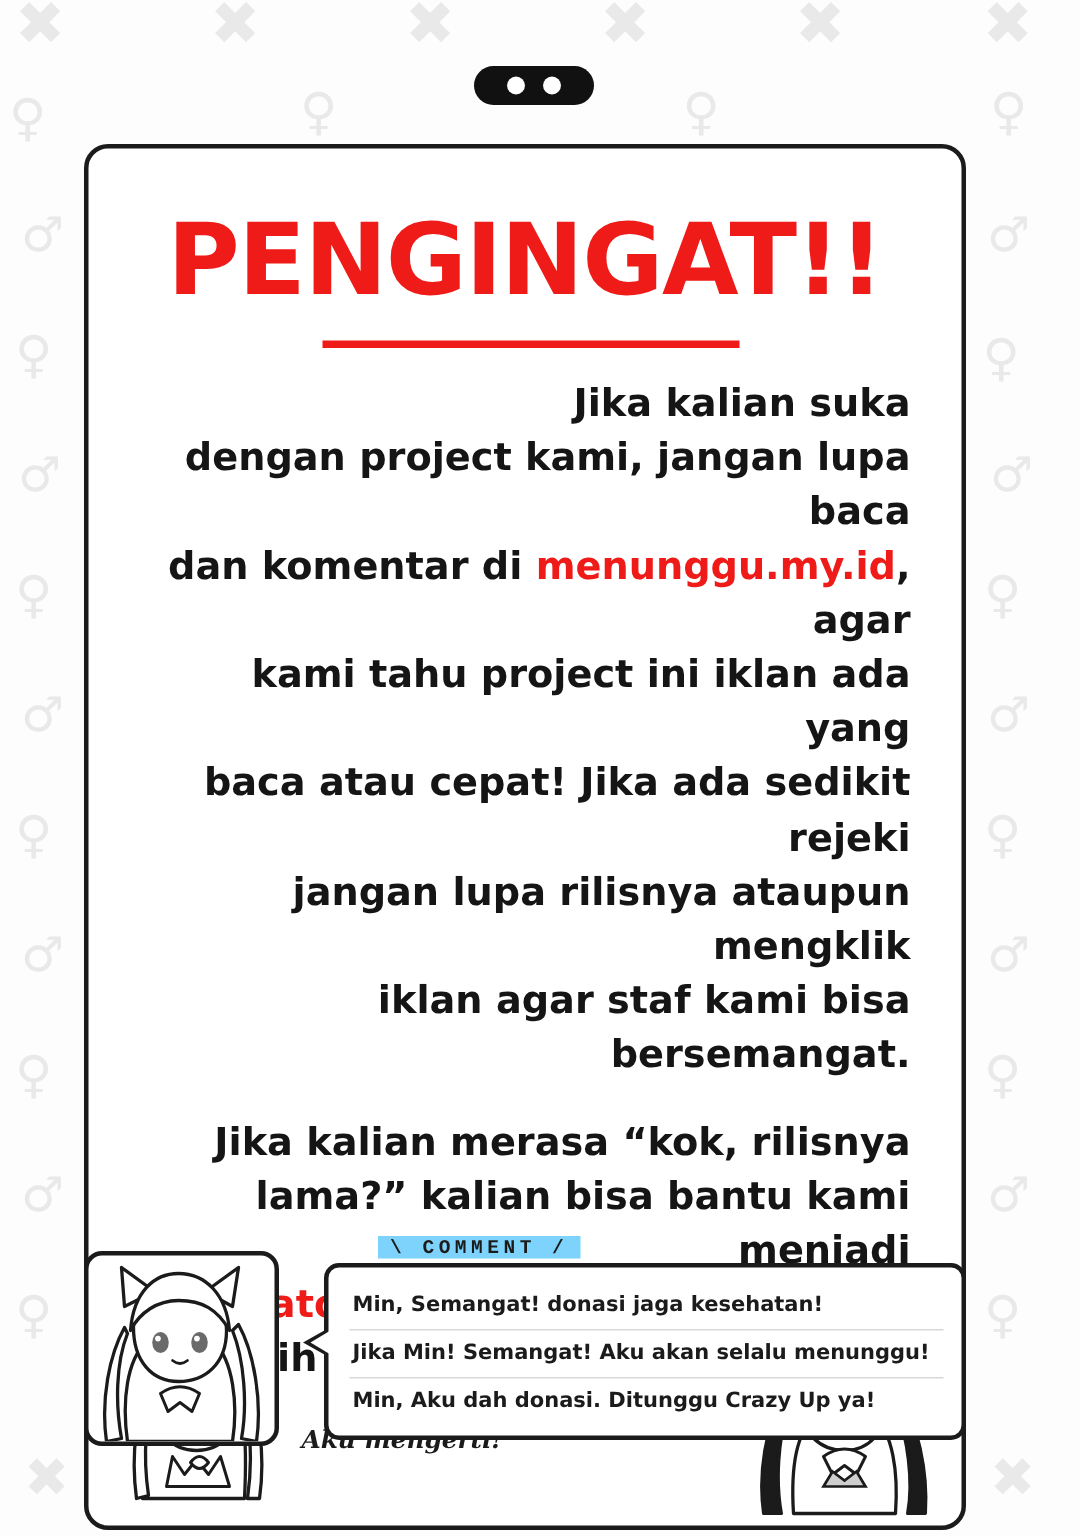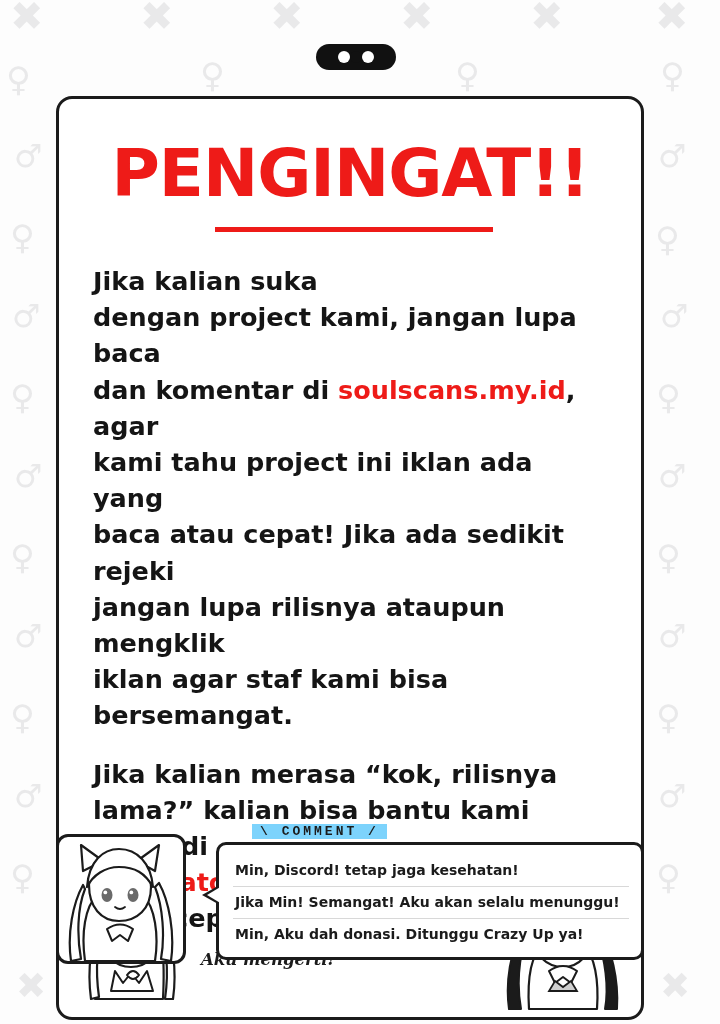--- a/index.html
+++ b/index.html
@@ -83,27 +83,26 @@
   .title-rule {
     position: absolute;
     left: 156px; top: 128px;
     width: 278px; height: 5px;
     background: #ee1b18;
   }
 
   .body-text {
     position: absolute;
     left: 34px; right: 34px; top: 152px;
-    text-align: left;
+    text-align: right;
     color: #151515;
     font-family: "DejaVu Sans", sans-serif;
     font-weight: 700;
     font-size: 25.5px;
     line-height: 1.42;
-    margin-top: 12px;
   }
   .body-text p { margin: 0; }
   .body-text .gap { height: 22px; }
   .site { color: #ee1b18; }
   .role { color: #ee1b18; }
   .discord { color: #3b3bd6; }
 
   
   .chibi-left {
     position: absolute;
@@ -259,21 +258,21 @@
 
   <div class="panel">
 
     <div class="title">PENGINGAT!!</div>
     <div class="title-rule"></div>
 
     <div class="body-text">
       <p>Jika kalian suka</p>
       <p>dengan project kami, jangan lupa baca</p>
       <p>
-        <span>dan komentar di </span><span class="site">soulscans.my.id</span><span>, agar</span>
+        <span>dan komentar di </span><span class="site">menunggu.my.id</span><span>, agar</span>
       </p>
       <p>kami tahu project ini iklan ada yang</p>
       <p>baca atau cepat! Jika ada sedikit rejeki</p>
       <p>jangan lupa rilisnya ataupun mengklik</p>
       <p>iklan agar staf kami bisa bersemangat.</p>
 
       <div class="gap"></div>
 
       <p>Jika kalian merasa “kok, rilisnya</p>
       <p>lama?” kalian bisa bantu kami menjadi</p>
@@ -385,19 +384,19 @@
     <div class="tail-inner"></div>
 
     <div class="comment-label">
       <span class="slash">\</span>
       <span>COMMENT</span>
       <span class="slash">/</span>
     </div>
 
     <div class="comment-box">
       <div class="comment-list">
-        <div class="comment-item">Min, Discord! tetap jaga kesehatan!</div>
+        <div class="comment-item">Min, Semangat! donasi jaga kesehatan!</div>
         <div class="comment-item">Jika Min! Semangat! Aku akan selalu menunggu!</div>
         <div class="comment-item">Min, Aku dah donasi. Ditunggu Crazy Up ya!</div>
       </div>
     </div>
   </div>
 </div>
 
 </body></html>

